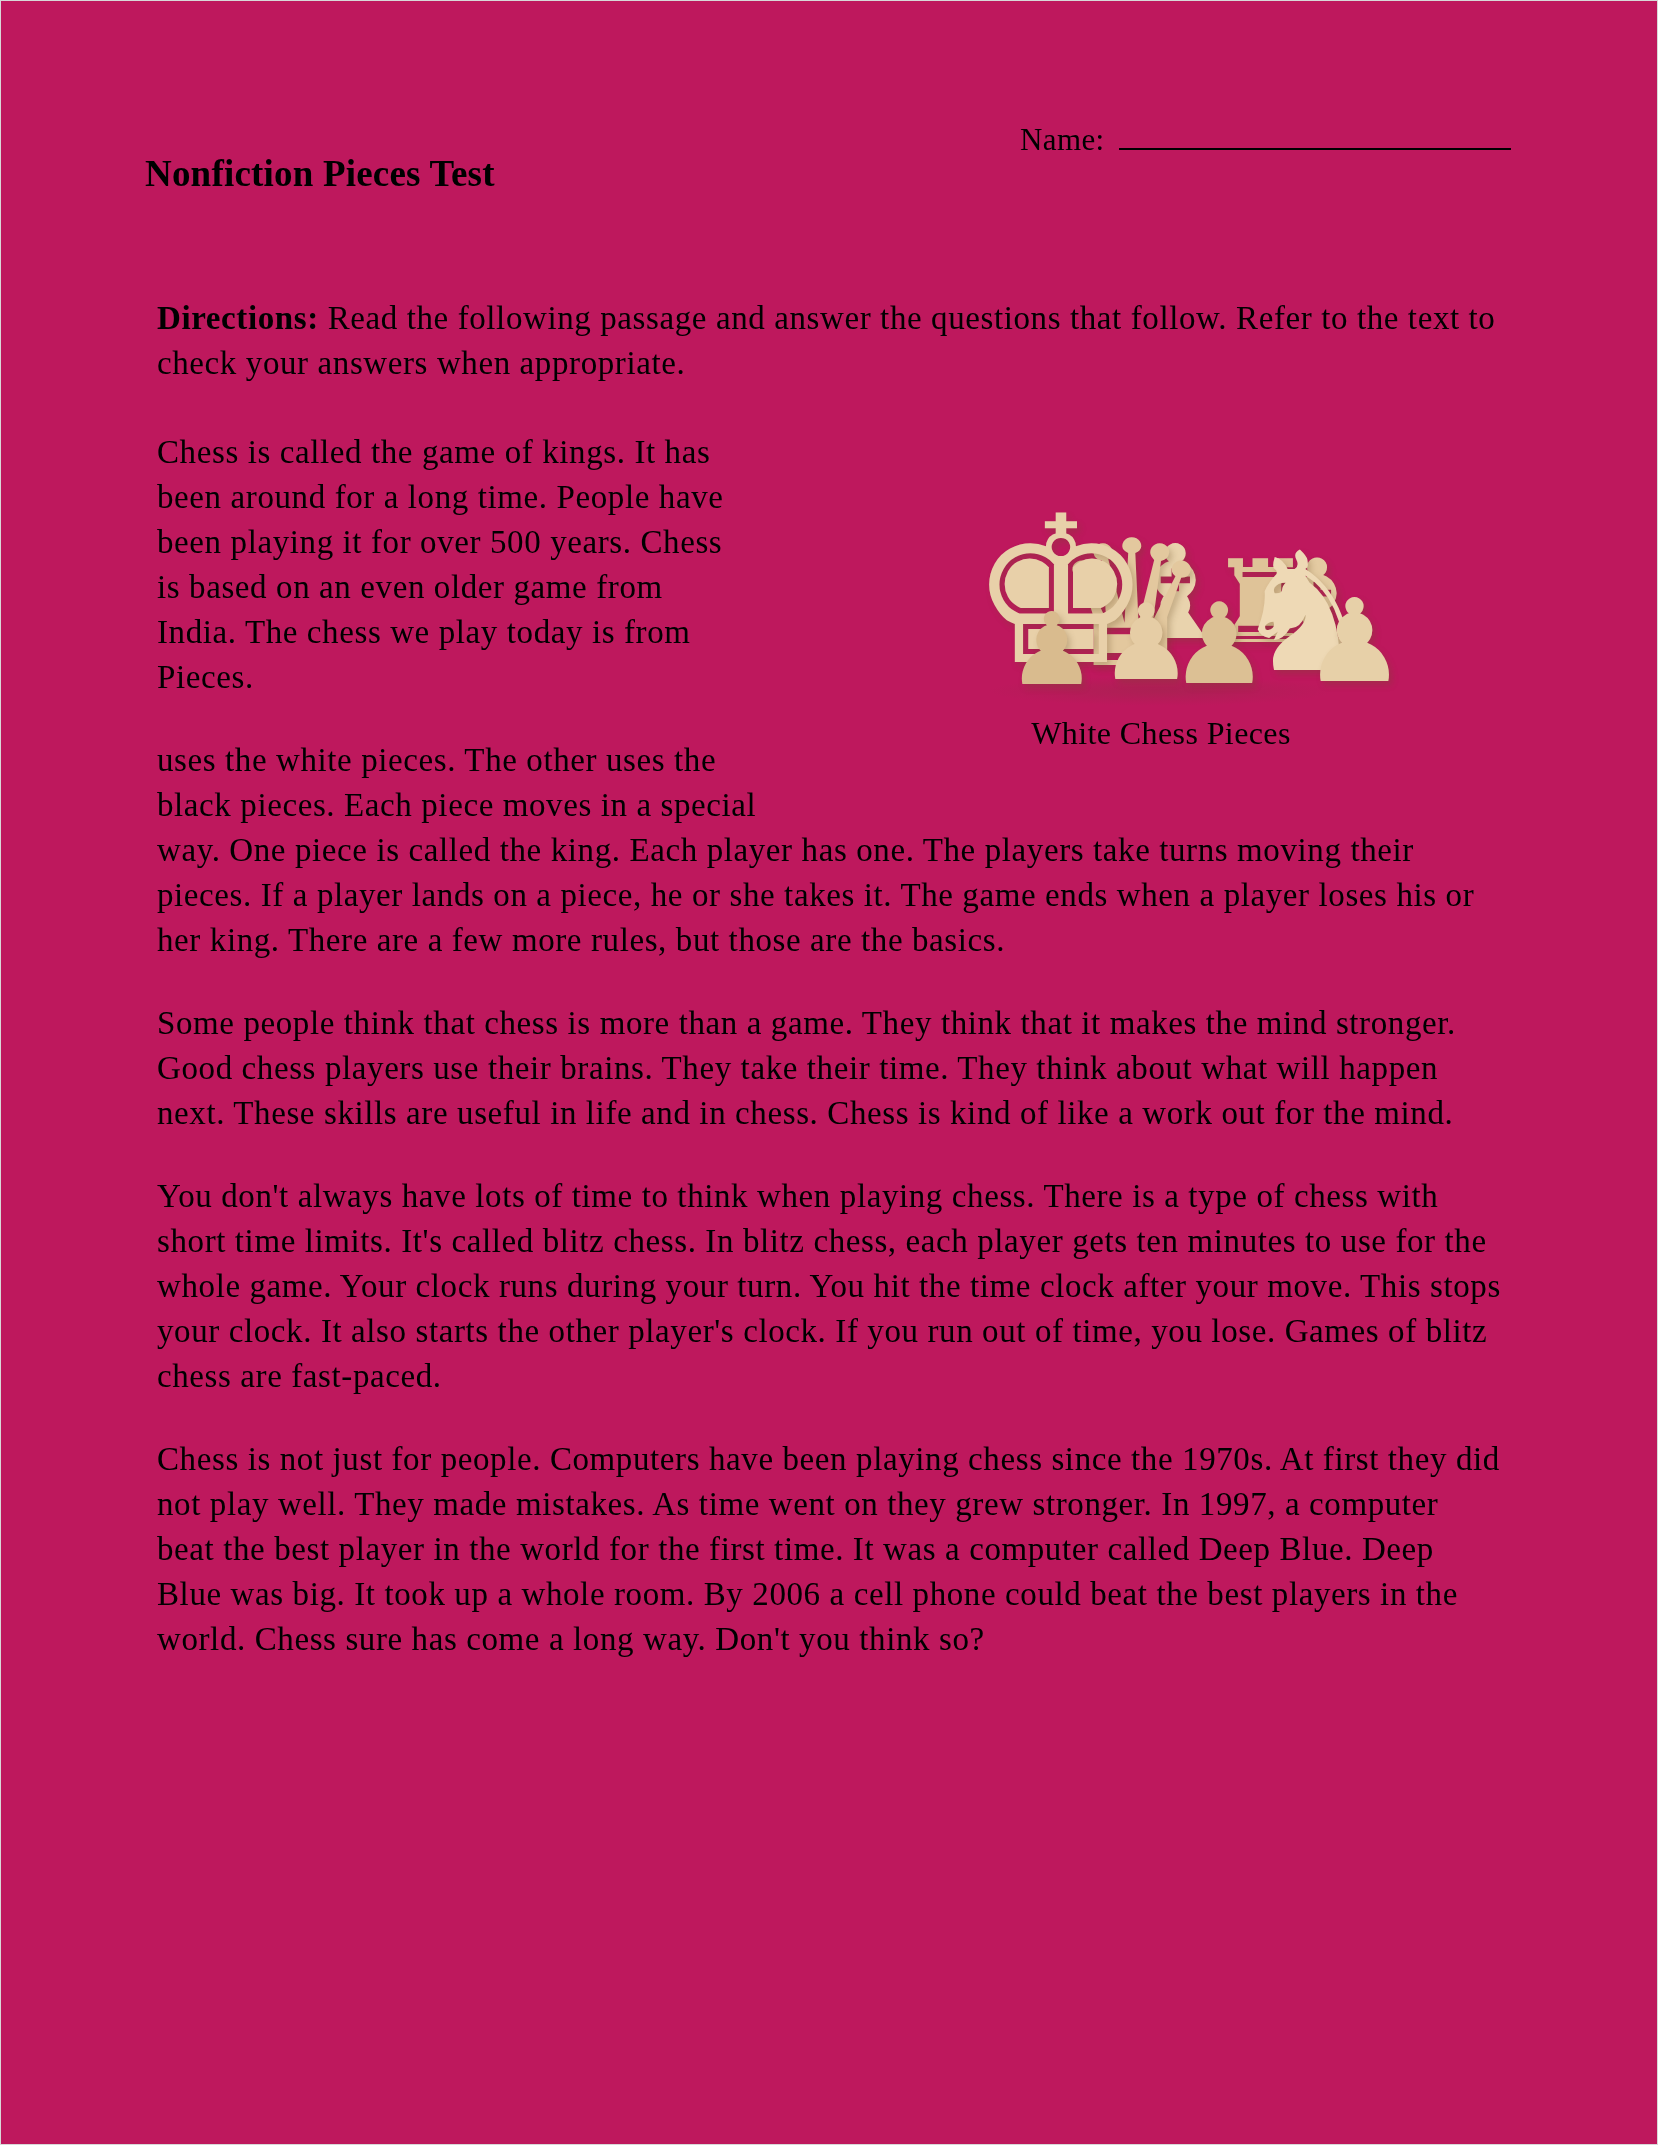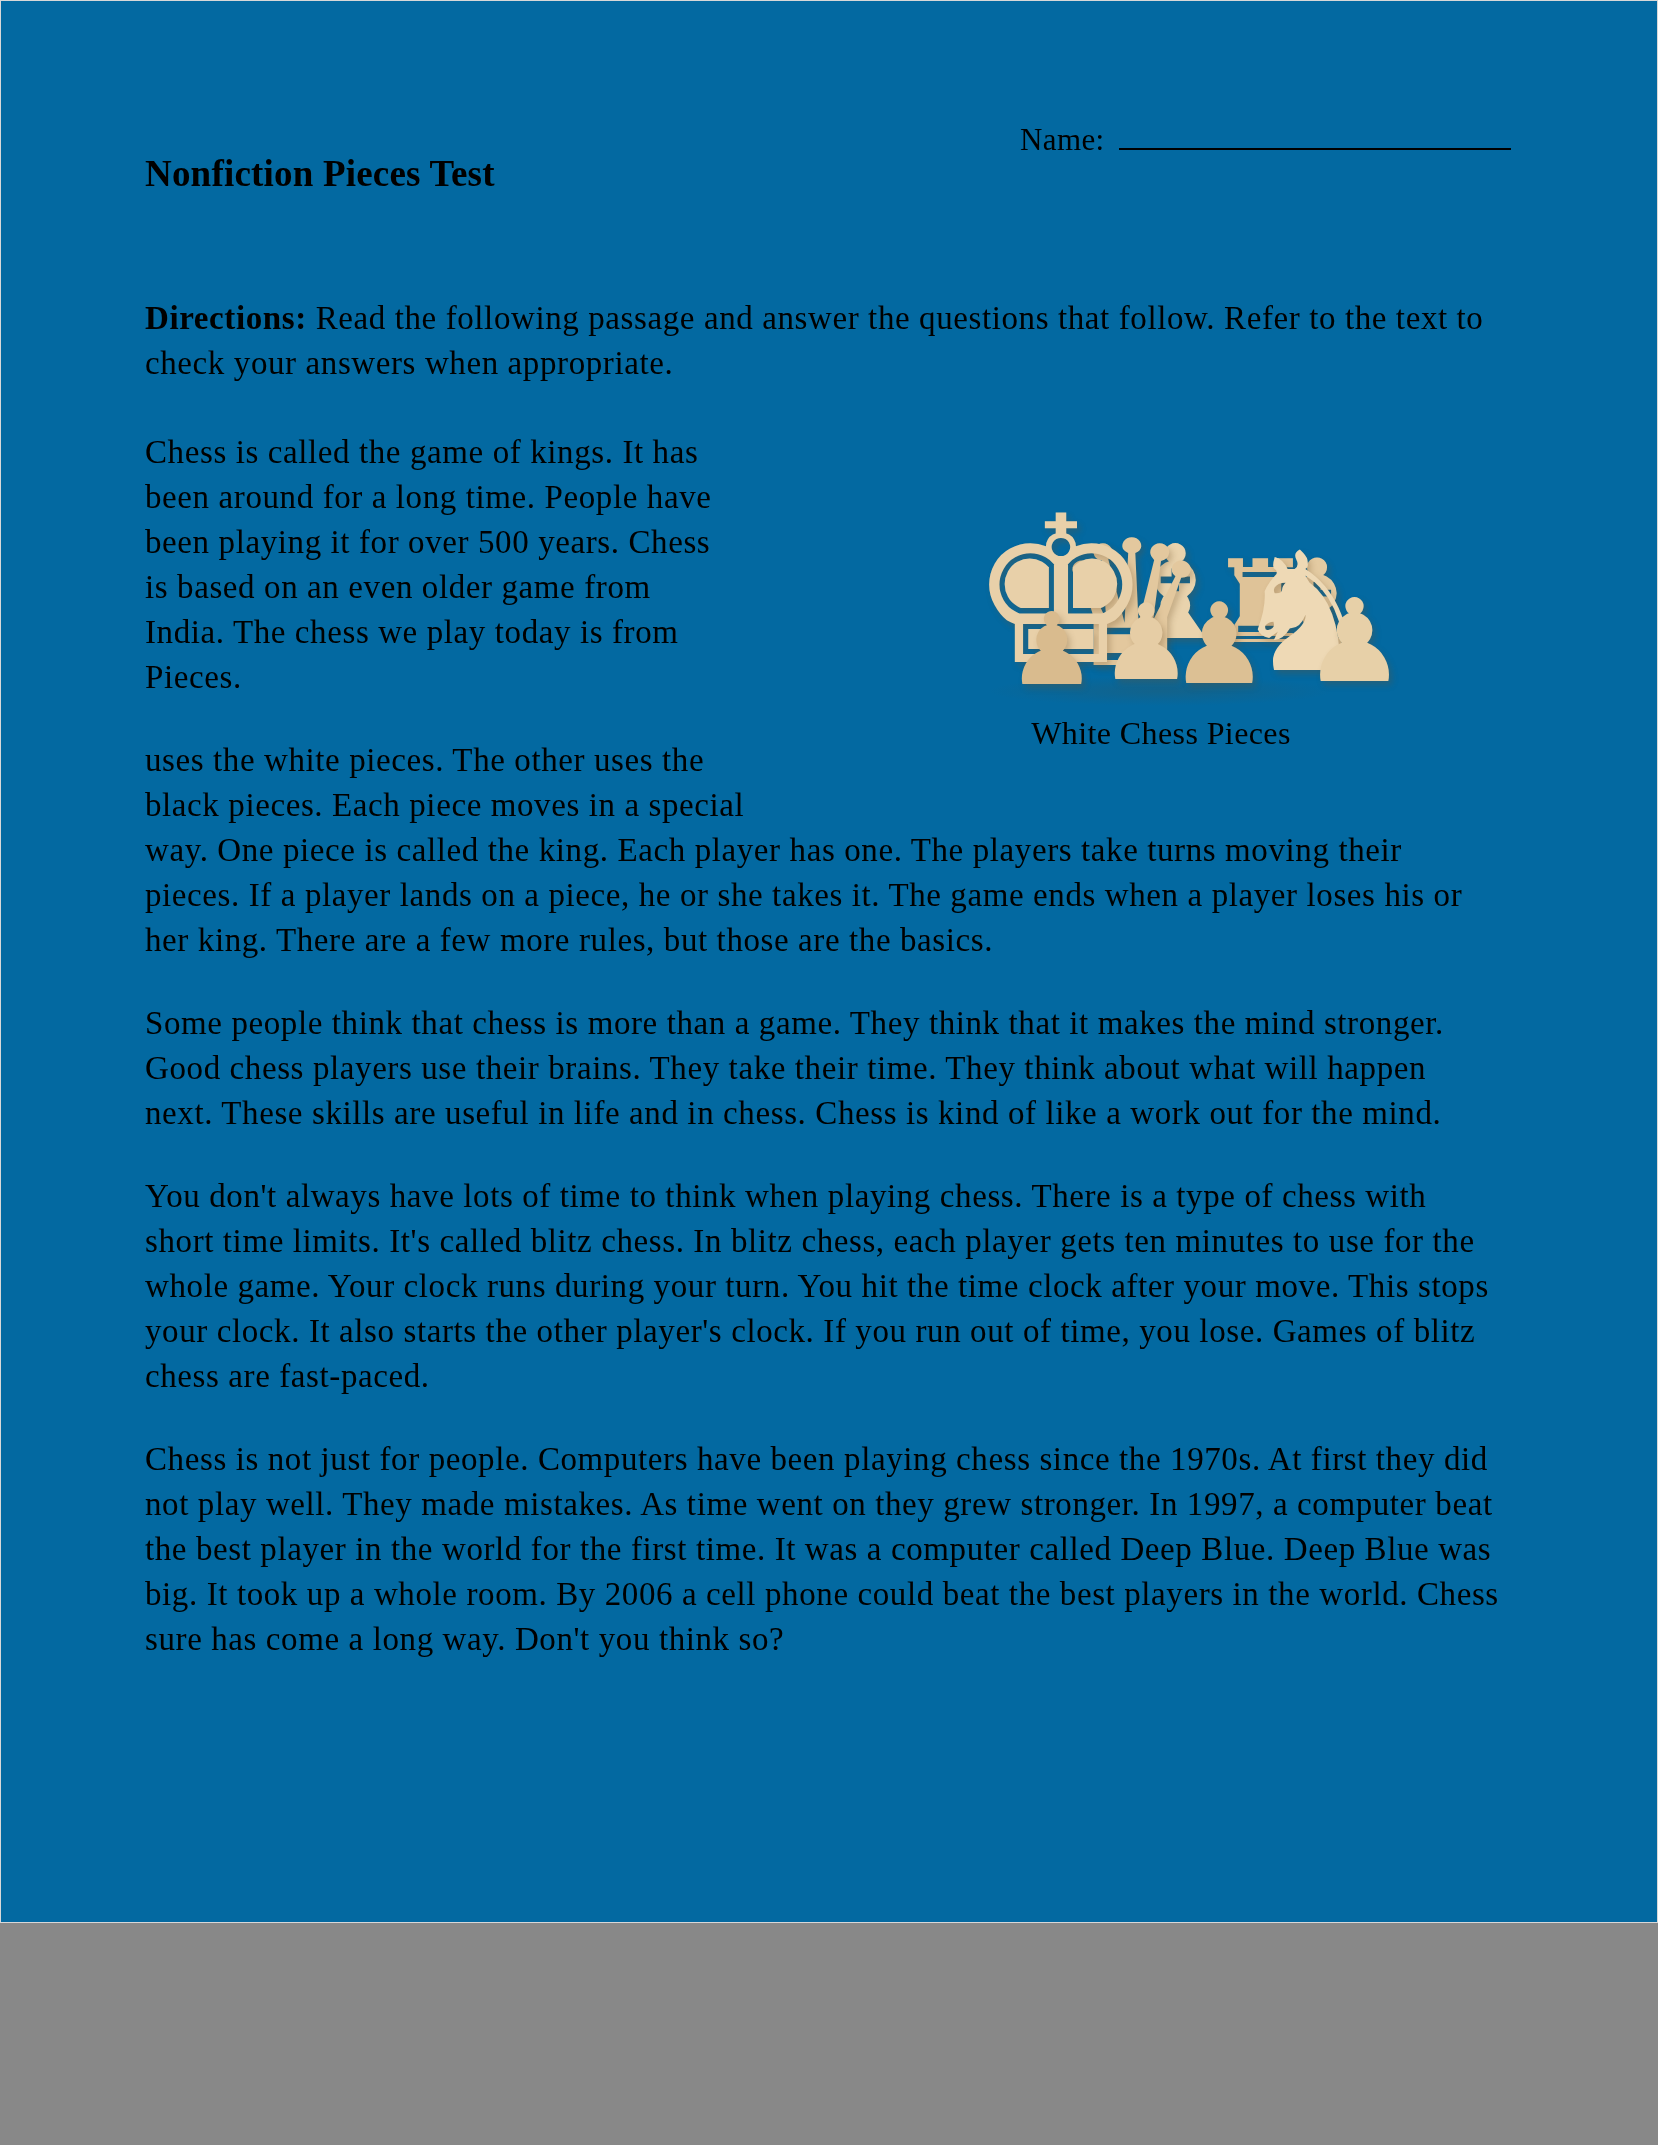--- a/index.html
+++ b/index.html
@@ -1,21 +1,21 @@
 <!DOCTYPE html>
 <html><head>
 <meta charset="utf-8">
 <style>
   html, body { margin: 0; padding: 0; background: #888; }
   .page {
     position: relative;
     width: 1658px;
-    height: 1923px;
+    height: 2145px;
     margin: 0 auto;
-    background: #0369a1;
+    background: #be185d;
     color: #000;
     font-family: "Liberation Serif", "DejaVu Serif", serif;
     overflow: hidden;
     box-shadow: inset 0 0 0 1px #d8d8d8;
   }
 
   
   .name-row {
     position: absolute;
     left: 1020px;
@@ -47,21 +47,21 @@
   
   .body-copy {
     position: absolute;
     left: 145px;
     top: 296px;
     width: 1356px;
     font-size: 33px;
     line-height: 45px;
     letter-spacing: 0.6px;
   }
-  .body-copy p { margin: 0 0 38px 0; }
+  .body-copy p { margin: 0 0 38px 12px; }
   p.directions { margin-bottom: 44px; }
   p.para-joined-top { margin-bottom: 0; }
   p.para-joined-bottom { margin-top: 0; }
   .line { display: block; }
 
   
   figure.chess-figure {
     float: right;
     width: 720px;
     height: 356px;

